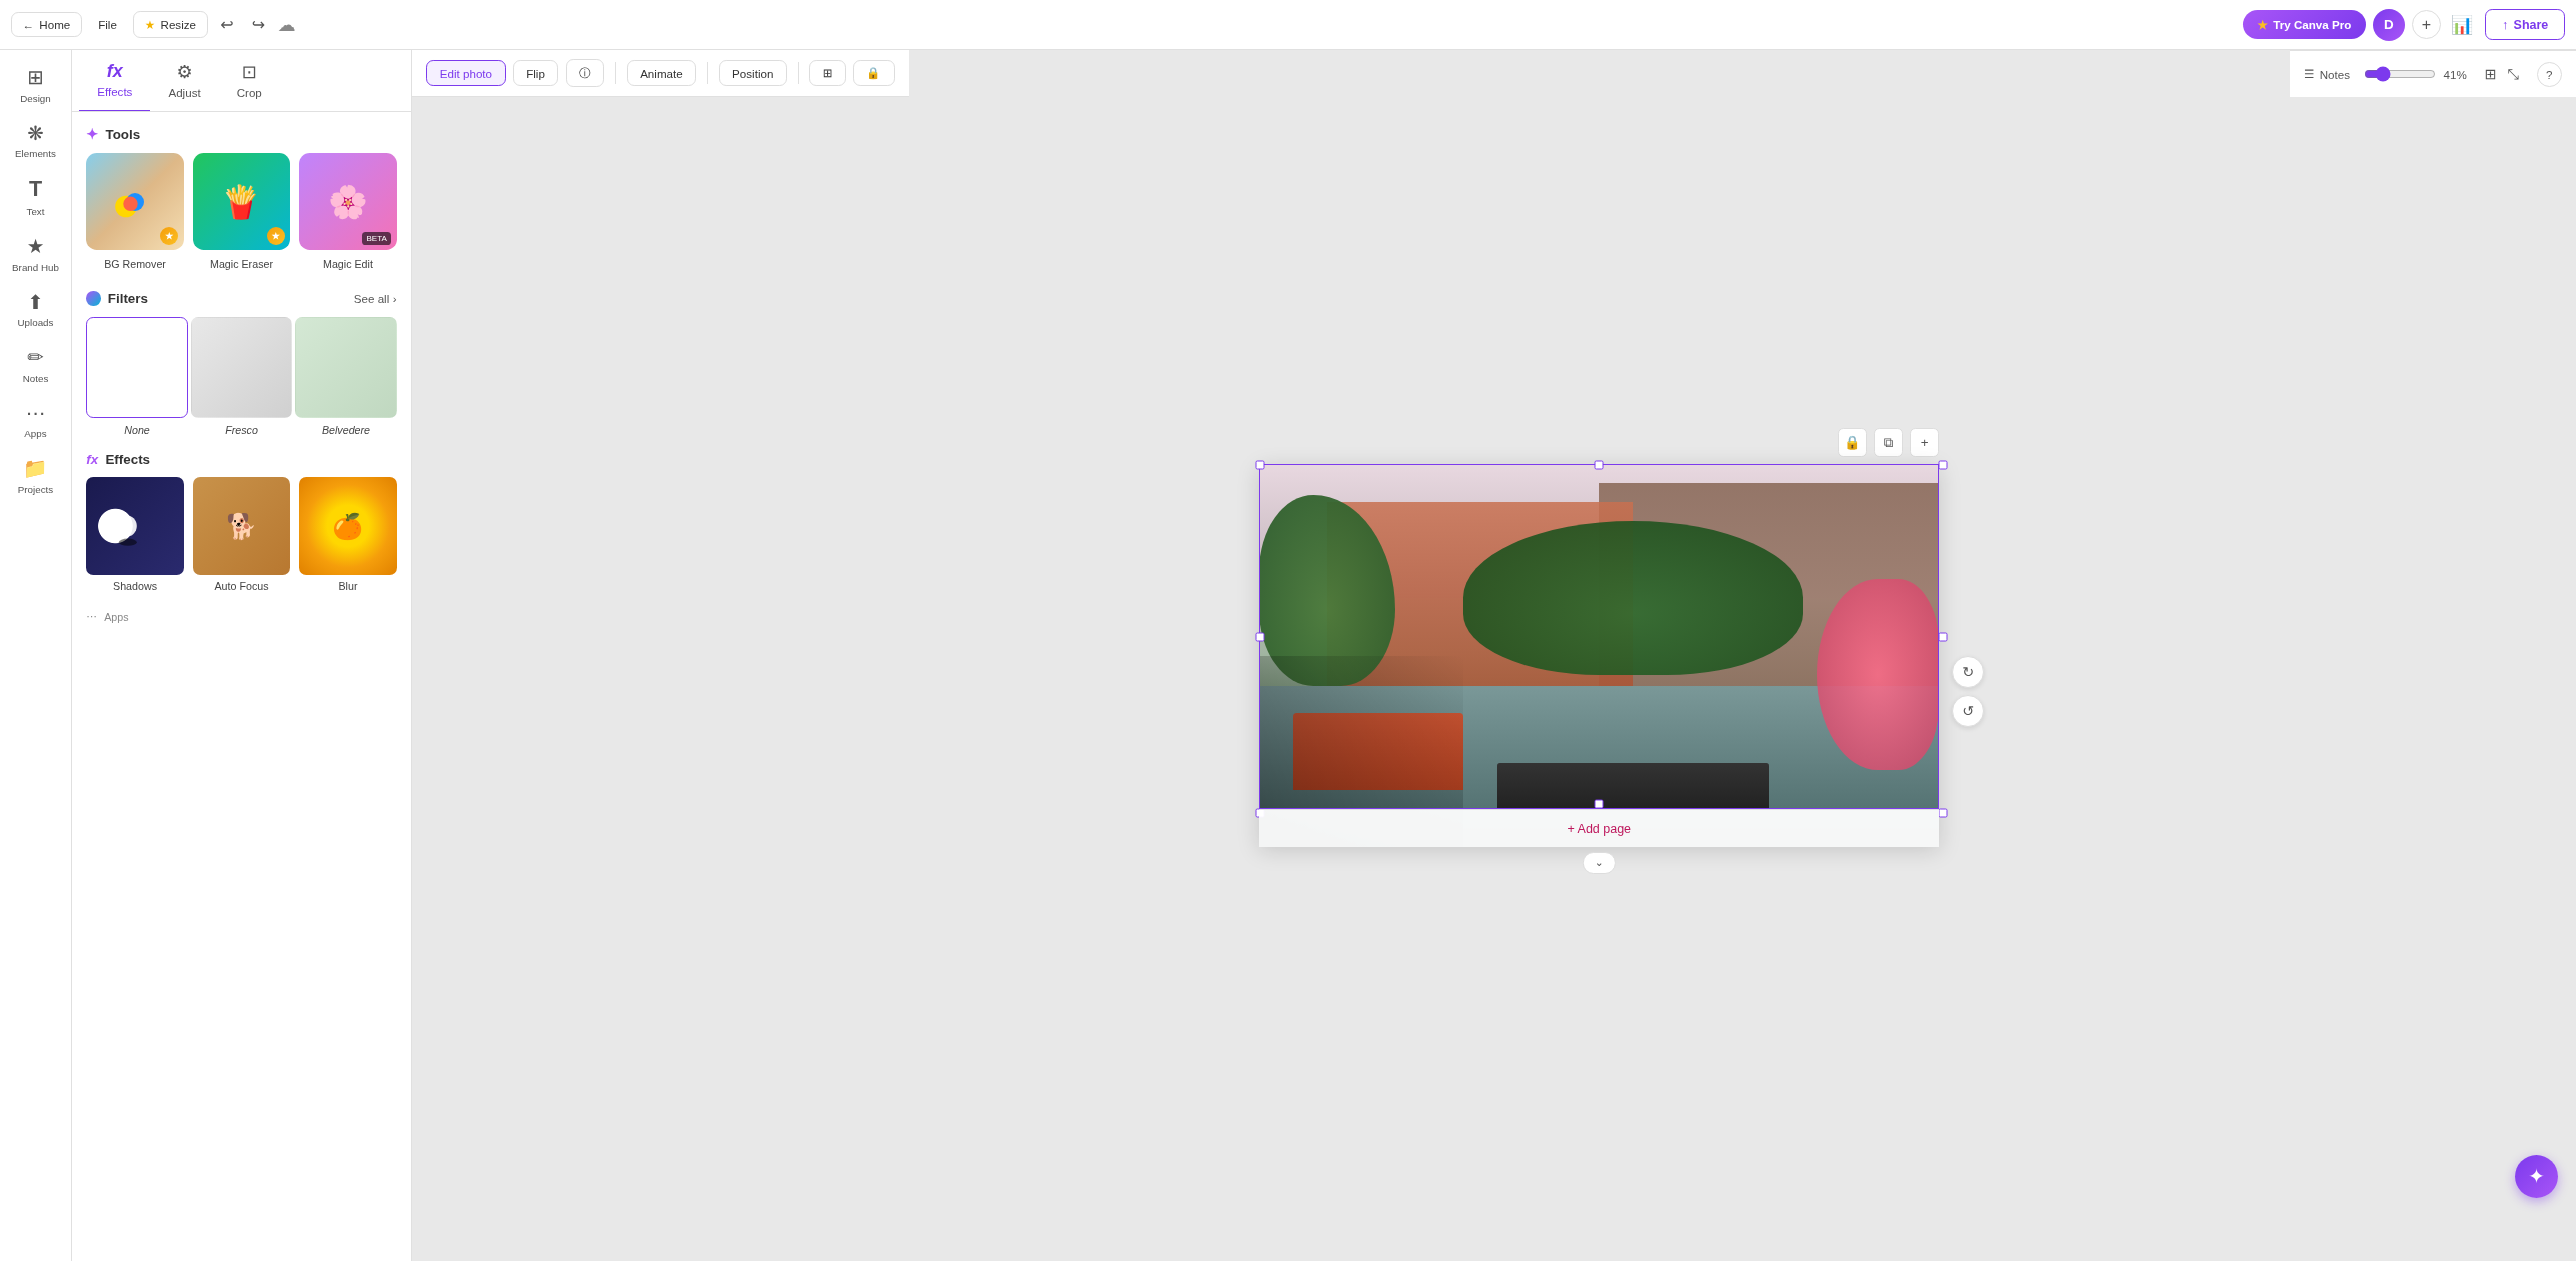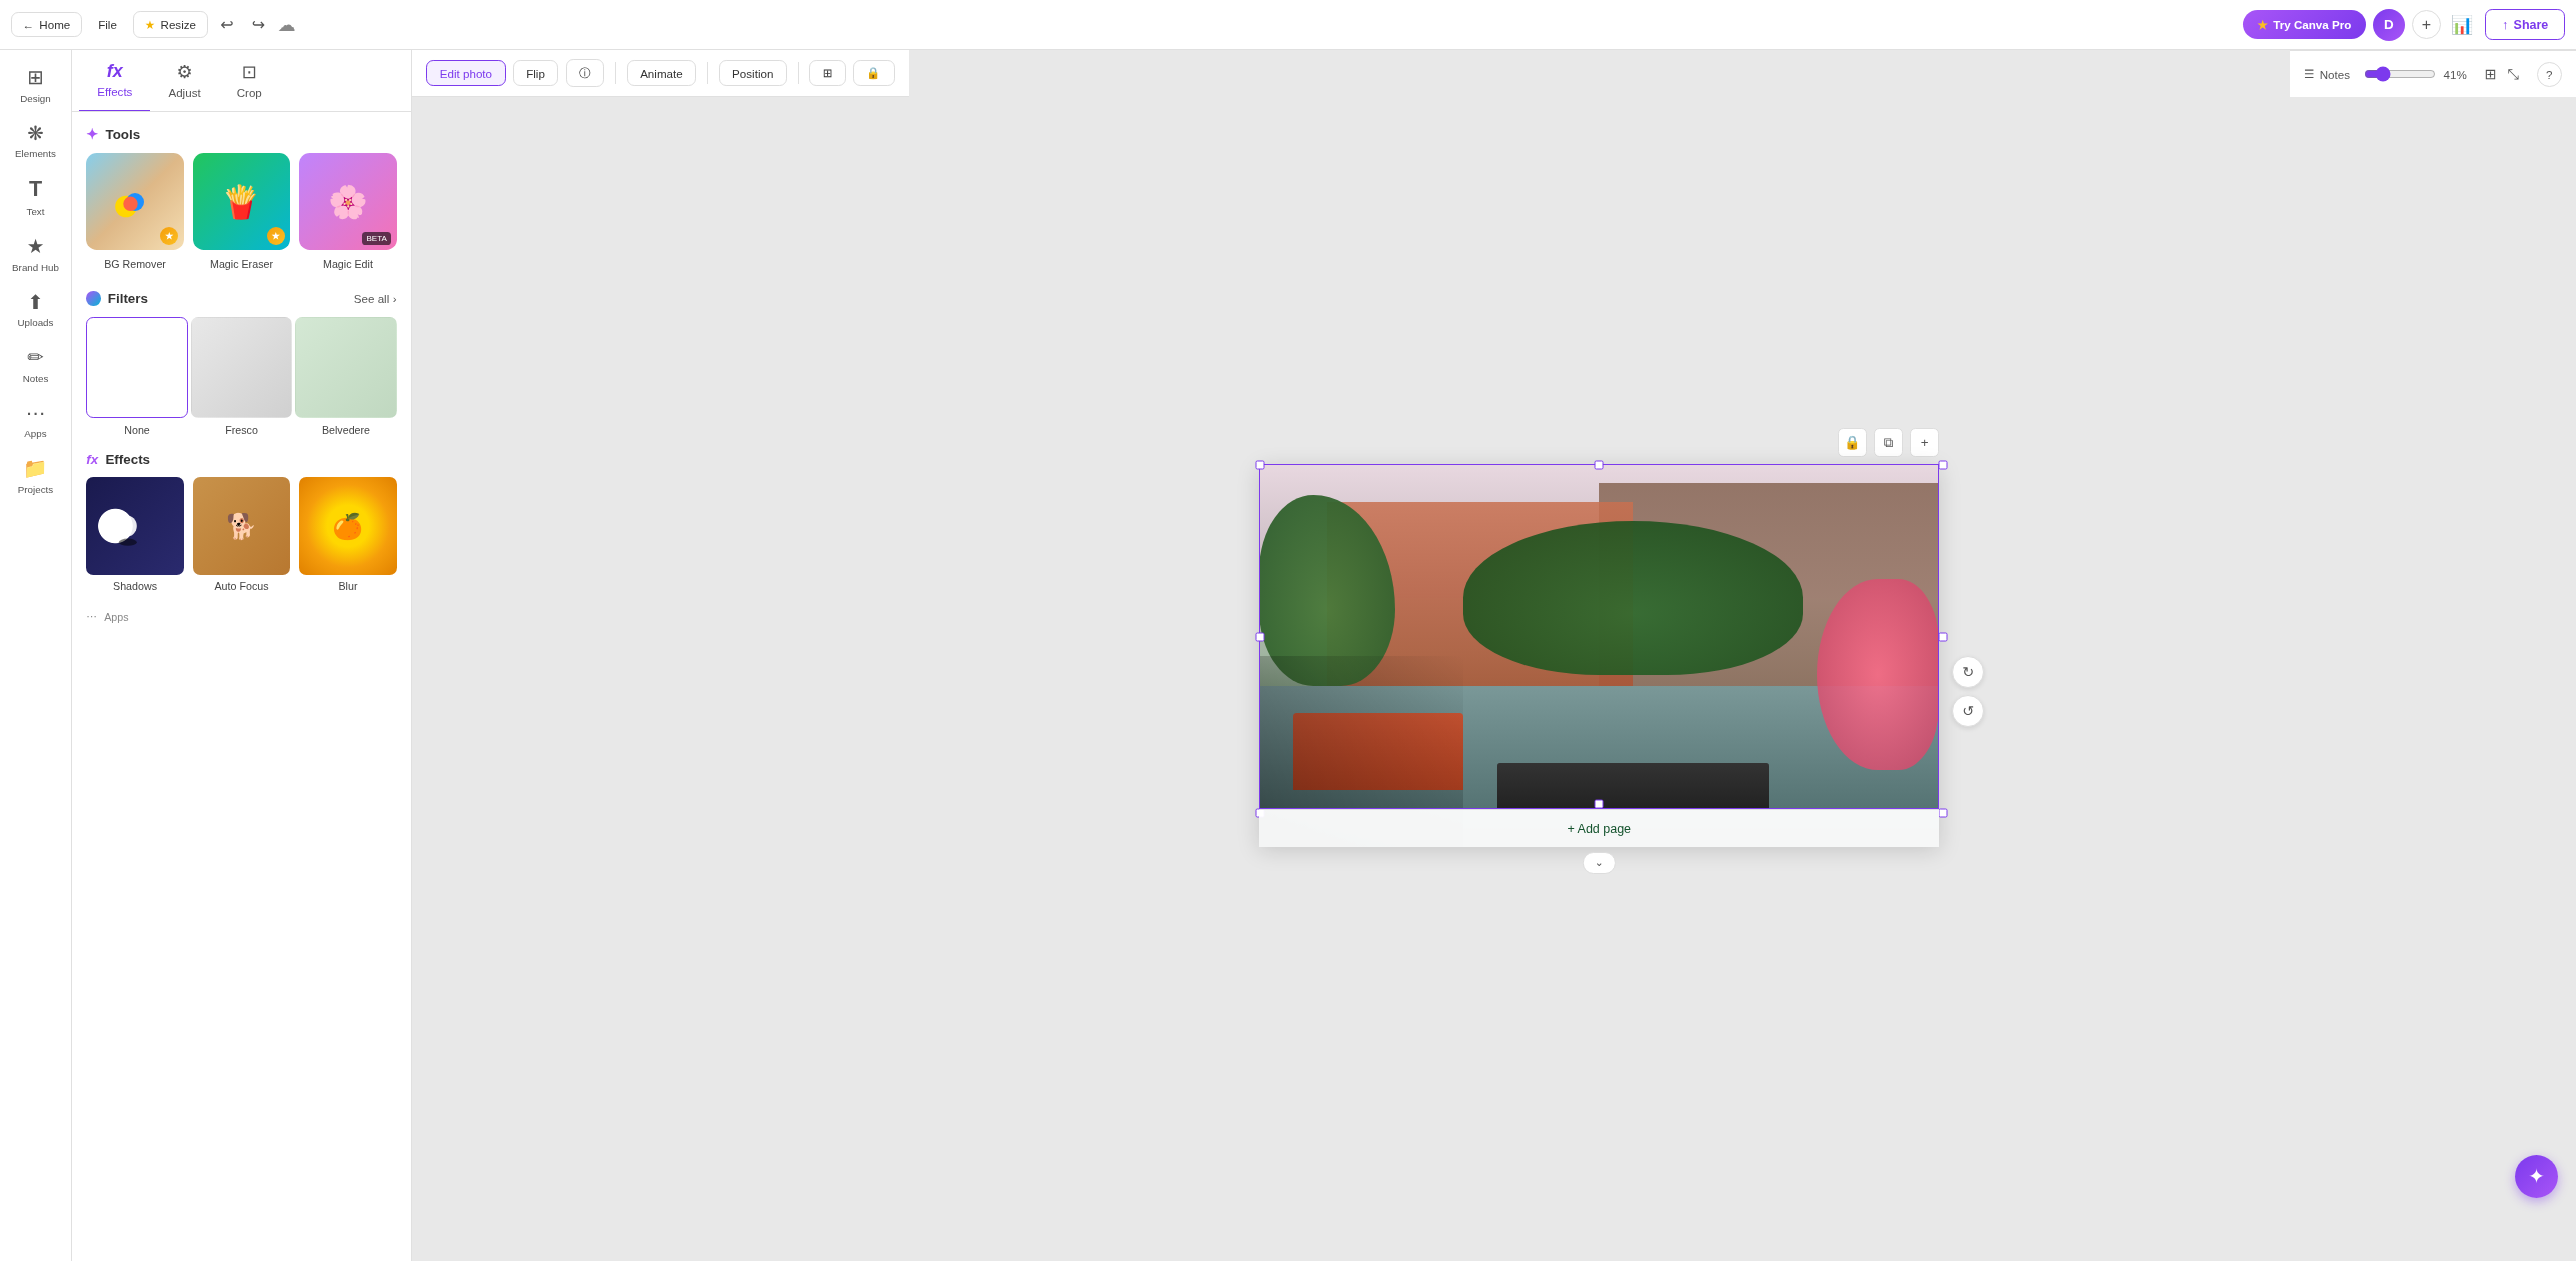--- a/index.html
+++ b/index.html
@@ -139,20 +139,21 @@
       margin-bottom: 10.7px;
       gap: 48px;
     }
     .see-all-btn {
       background: none; border: none; cursor: pointer; font-size: 11.6px; color: #555;
       display: flex; gap: 3.6px;
     }
     .filters-grid {
       display: grid; grid-template-columns: repeat(3, 1fr); gap: 3px;
       margin-bottom: 16px;
+      font-style: italic;
     }
     .filter-card { display: flex; flex-direction: column; align-items: center; gap: 5.4px; cursor: pointer; }
     .filter-preview {
       width: 100%; aspect-ratio: 1; border-radius: 7.2px; background: #f0f0f0;
       border: 1.8px solid transparent;
     }
     .filter-preview.none { background: #fff; border: 1.8px solid #7c3aed; }
     .filter-preview.fresco { background: linear-gradient(135deg, #e8e8e8, #d0d0d0); }
     .filter-preview.belvedere { background: linear-gradient(135deg, #d4e8d4, #c0d8c0); }
     .filter-label { font-size: 10.7px; color: #444; }
@@ -197,21 +198,21 @@
     }
 
     
     .canal-scene {
       width: 680px; height: 383px; position: relative; overflow: hidden;
       background: linear-gradient(to bottom, #d4c5cc 0%, #c8b8c0 30%, #a0b5a0 50%, #6b8c6b 70%, #4a7a5a 85%, #3a6a4a 100%);
     }
     .add-page-bar {
       position: absolute; bottom: 0; left: 0; right: 0; height: 38px;
       background: rgba(255,255,255,0.95); display: flex; align-items: center;
-      justify-content: center; cursor: pointer; font-size: 12.5px; color: #14532d;
+      justify-content: center; cursor: pointer; font-size: 12.5px; color: #be185d;
       border-top: 0.9px solid #e0e0e0;
     }
 
     
     .selection-border {
       position: absolute; top: 0; left: 0; right: 0; bottom: 38px;
       border: 1.8px solid #7c3aed; pointer-events: none;
     }
     .handle {
       position: absolute; width: 9px; height: 9px; background: #fff;

